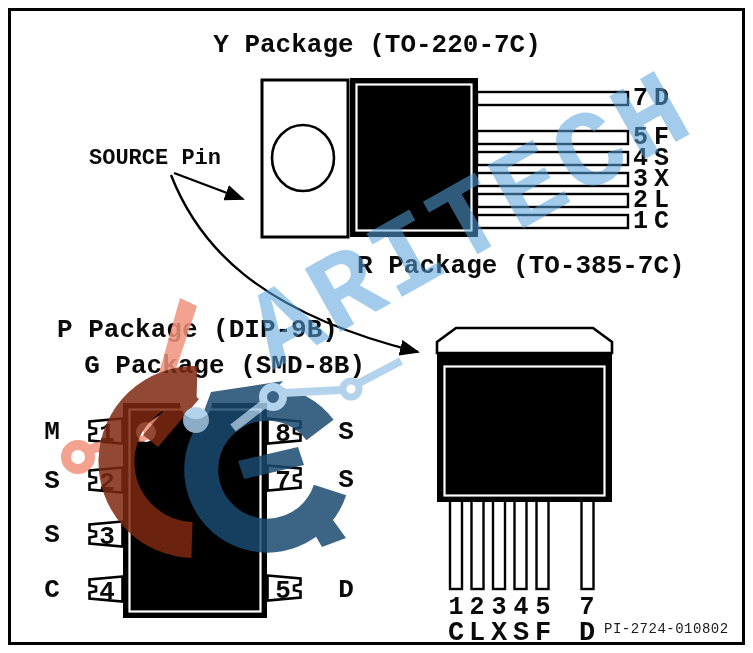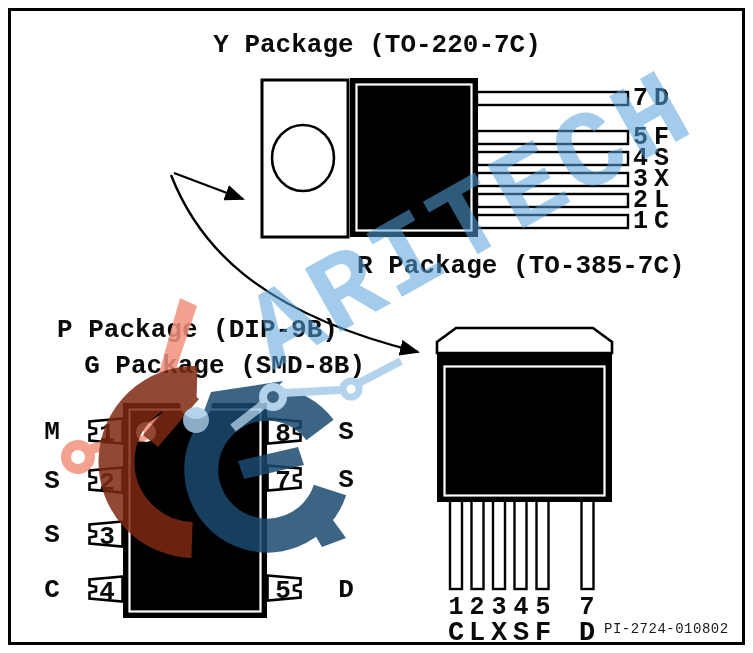--- a/index.html
+++ b/index.html
@@ -98,20 +98,21 @@
       <path d="M0.5 1.5 L33.5 4.5 L33.5 10.5 L27 11.8 L27 16.2 L33.5 17.5 L33.5 23.5 L0.5 26.5 Z" transform="translate(267,574)" class="outline"></path>
       <rect x="123" y="403" width="144" height="215" class="solid"></rect>
       <rect x="129.5" y="409.5" width="131" height="202" class="bevel"></rect>
       <path d="M 180,403 A 16,16 0 0 0 212,403 Z" fill="#ffffff"></path>
       <circle cx="146" cy="432" r="10" fill="#ffffff"></circle>
     </g>
   </svg>
 
   <div class="title center" style="left:177px;top:30px;width:400px;">Y Package (TO-220-7C)</div>
 
+  <div class="ann-line" style="top:144px;">SOURCE Pin</div>
 
   <div class="pinlbl num-r" style="left:612px;top:85px;">7</div>
   <div class="pinlbl name-l" style="left:654px;top:85px;">D</div>
   <div class="pinlbl num-r" style="left:612px;top:124px;">5</div>
   <div class="pinlbl name-l" style="left:654px;top:124px;">F</div>
   <div class="pinlbl num-r" style="left:612px;top:145px;">4</div>
   <div class="pinlbl name-l" style="left:654px;top:145px;">S</div>
   <div class="pinlbl num-r" style="left:612px;top:166px;">3</div>
   <div class="pinlbl name-l" style="left:654px;top:166px;">X</div>
   <div class="pinlbl num-r" style="left:612px;top:187px;">2</div>

